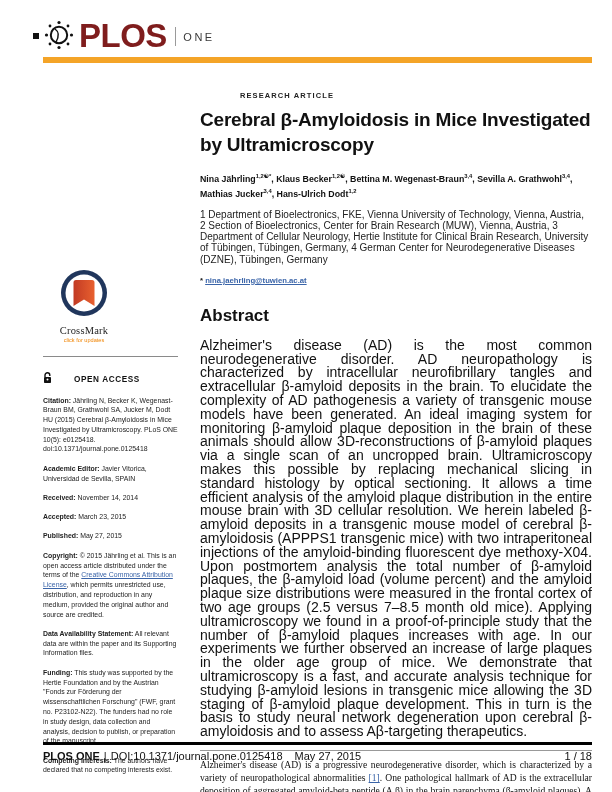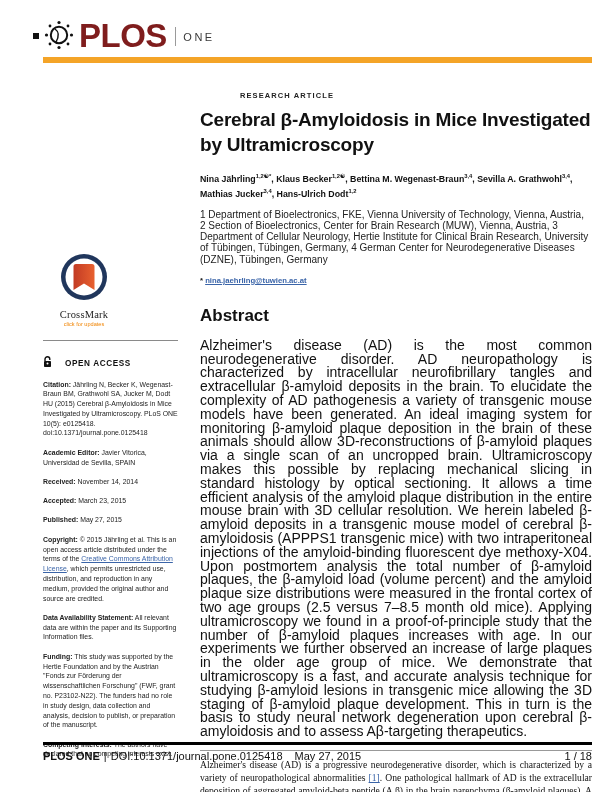--- a/index.html
+++ b/index.html
@@ -27,26 +27,26 @@
   .affiliations { margin-top:9px; font-size:10px; line-height:11.2px; color:#222; }
   .email-line { margin-top:11px; font-size:7.7px; font-weight:700; }
   .email-line a, .blue-link { color:#3A64A8; text-decoration:underline; cursor:pointer;text-align:right; }
   .abstract-h { margin-top:21px; font-size:17px; font-weight:600; color:#111; }
   .abstract-p { margin-top:13px; font-size:14px; line-height:13.8px; text-align:justify; color:#111; }
   .body-rule { margin-top:11px; border:none; border-top:1.2px solid #999; }
   .intro-h { margin-top:41px; font-size:12.5px; font-weight:700; color:#111; }
   .intro-p { margin-top:7px; font-family:"Liberation Serif", serif; font-size:9.6px; line-height:13px; text-align:justify; color:#111; }
 
   
-  .sidebar { position:absolute; left:43px; top:252px; width:135px; }
+  .sidebar { position:absolute; left:43px; top:268px; width:135px; }
   .crossmark { width:82px; text-align:center; cursor:pointer; }
   .cm-title { margin-top:3px; font-family:"Liberation Serif", serif; font-size:10.5px; color:#1d1d1d; letter-spacing:0.2px; }
   .cm-sub { margin-top:1px; font-size:5.6px; color:#F08300; }
   .side-rule { margin-top:13px; border:none; border-top:1.6px solid #8a8a8a; }
-  .open-access { margin-top:15px; display:flex; align-items:center; gap:13px; font-size:8.2px; font-weight:700; letter-spacing:0.6px; color:#111; }
+  .open-access { margin-top:15px; display:flex; align-items:center; gap:22px; font-size:8.2px; font-weight:700; letter-spacing:0.6px; color:#111; }
   .side-p { margin-top:9.5px; font-size:6.9px; line-height:9.8px; color:#222; }
   .side-p b { font-weight:700; }
 
   
   .footer-rule { position:absolute; left:43px; top:742px; width:549px; height:2.6px; background:#000; }
   .footer { position:absolute; left:43px; top:750px; width:549px; display:flex; justify-content:space-between; font-size:11px; color:#111; }
   .footer .fleft { display:flex; align-items:baseline; }
   .footer b { font-weight:700; }
   .footer .fdiv { margin:0 4px; }
   .footer .fdate { margin-left:12px; }

